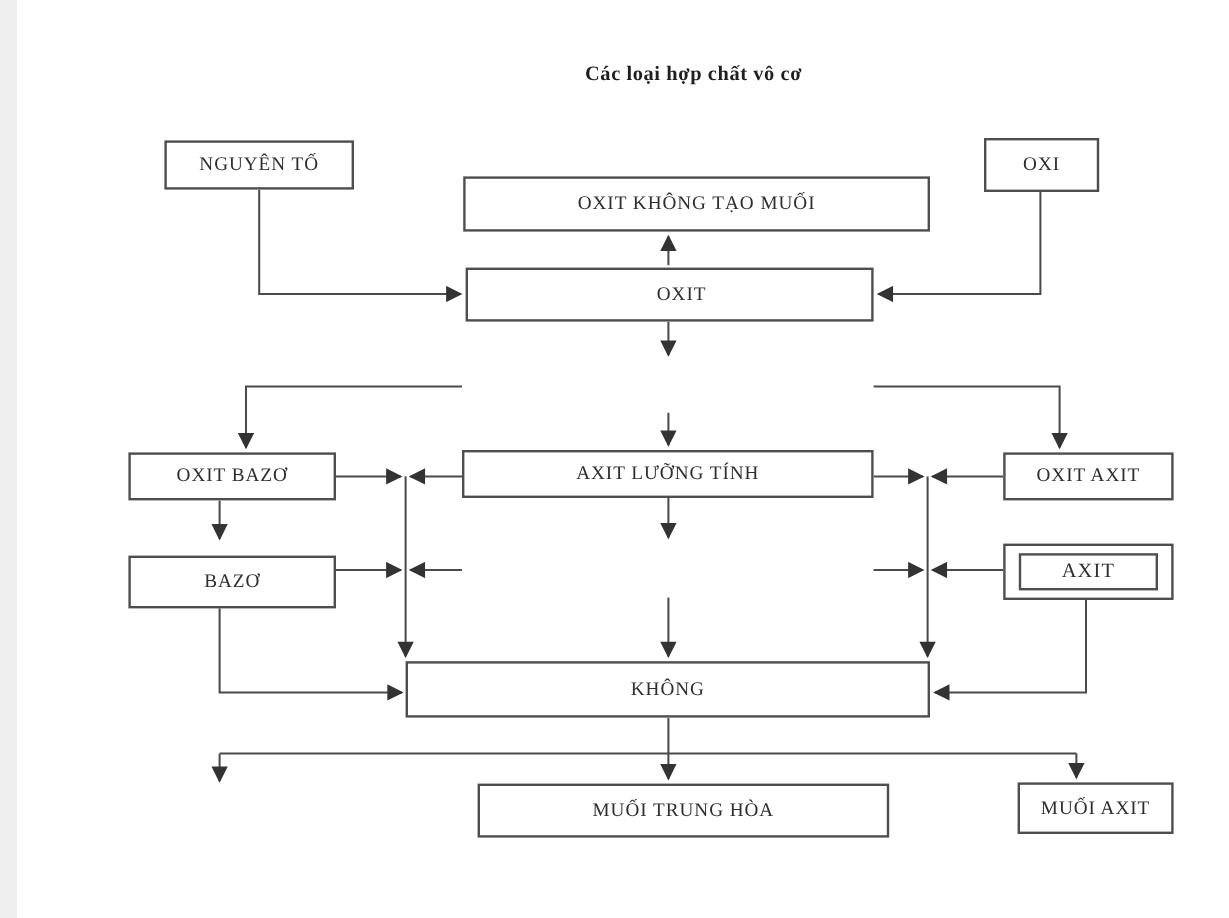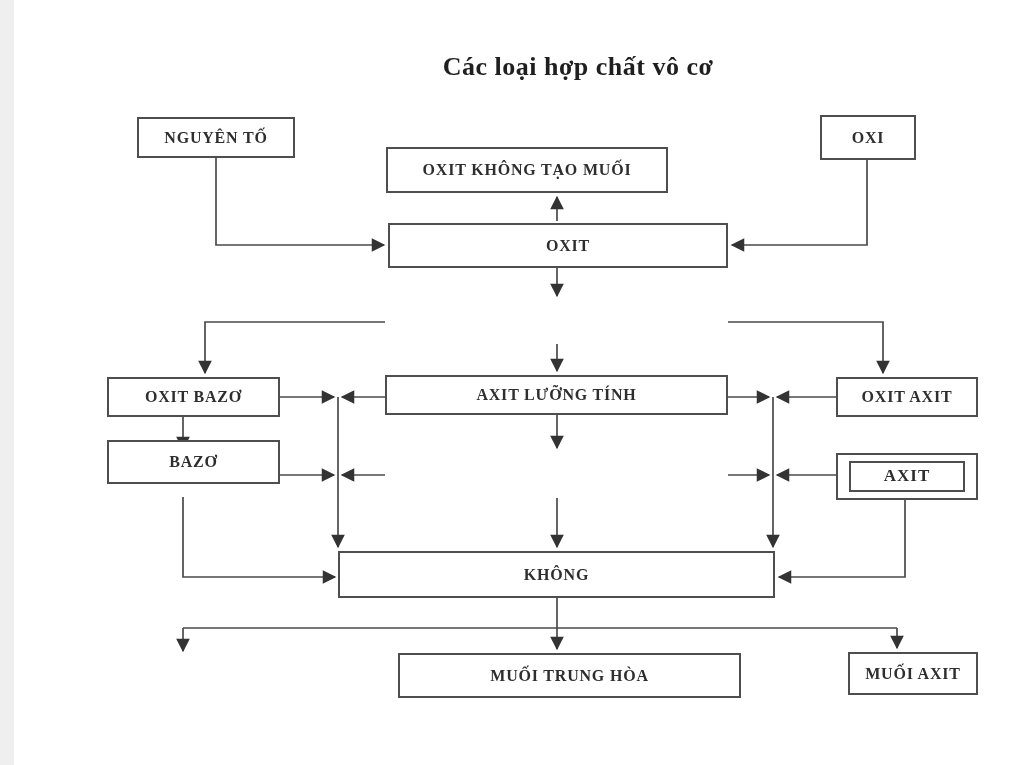--- a/index.html
+++ b/index.html
@@ -18,36 +18,36 @@
     font-family:"Liberation Serif","DejaVu Serif",serif;
     color:var(--text);
   }
   #edge-strip{
     position:absolute;left:0;top:0;width:14px;height:765px;
     background:var(--strip);
   }
   #title{
     position:absolute;left:396px;top:52px;width:364px;
     text-align:center;
-    font-size:26px;font-weight:bold;
+    font-size:17px;font-weight:bold;
     letter-spacing:0.5px;
     color:#1f1f1f;
   }
   .node{
     position:absolute;
     box-sizing:border-box;
     border:2px solid var(--border);
     background:var(--bg);
     display:flex;align-items:center;justify-content:center;
     font-size:16px;
     letter-spacing:0.8px;
     text-align:center;
     line-height:1.1;
   }
-  .node .lbl{display:block;padding:0 4px;font-weight:bold;}
+  .node .lbl{display:block;padding:0 4px;}
   .node-inner{
     box-sizing:border-box;
     border:2px solid var(--border);
     display:flex;align-items:center;justify-content:center;
     width:116px;height:31px;
     font-size:17px;
     letter-spacing:1px;
   }
   #connectors{position:absolute;left:0;top:0;pointer-events:none;}
   #connectors path.c{
@@ -120,42 +120,42 @@
   </svg>
 
   <div class="node" style="left:137px;top:117px;width:158px;height:41px;">
     <span class="lbl">NGUYÊN TỐ</span>
   </div>
 
   <div class="node" style="left:820px;top:115px;width:96px;height:45px;">
     <span class="lbl">OXI</span>
   </div>
 
-  <div class="node" style="left:386px;top:147px;width:282px;height:46px;">
+  <div class="node" style="left:386px;top:147px;width:389px;height:46px;">
     <span class="lbl">OXIT KHÔNG TẠO MUỐI</span>
   </div>
 
   <div class="node" style="left:388px;top:223px;width:340px;height:45px;padding-left:20px;">
     <span class="lbl">OXIT</span>
   </div>
 
 
   <div class="node" style="left:107px;top:377px;width:173px;height:40px;">
     <span class="lbl">OXIT BAZƠ</span>
   </div>
 
   <div class="node" style="left:385px;top:375px;width:343px;height:40px;">
     <span class="lbl">AXIT LƯỠNG TÍNH</span>
   </div>
 
   <div class="node" style="left:836px;top:377px;width:142px;height:40px;">
     <span class="lbl">OXIT AXIT</span>
   </div>
 
-  <div class="node" style="left:107px;top:440px;width:173px;height:44px;">
+  <div class="node" style="left:107px;top:463px;width:173px;height:44px;">
     <span class="lbl">BAZƠ</span>
   </div>
 
 
   <div class="node" style="left:836px;top:453px;width:142px;height:47px;">
     <div class="node-inner">
       <span class="lbl">AXIT</span>
     </div>
   </div>
 

